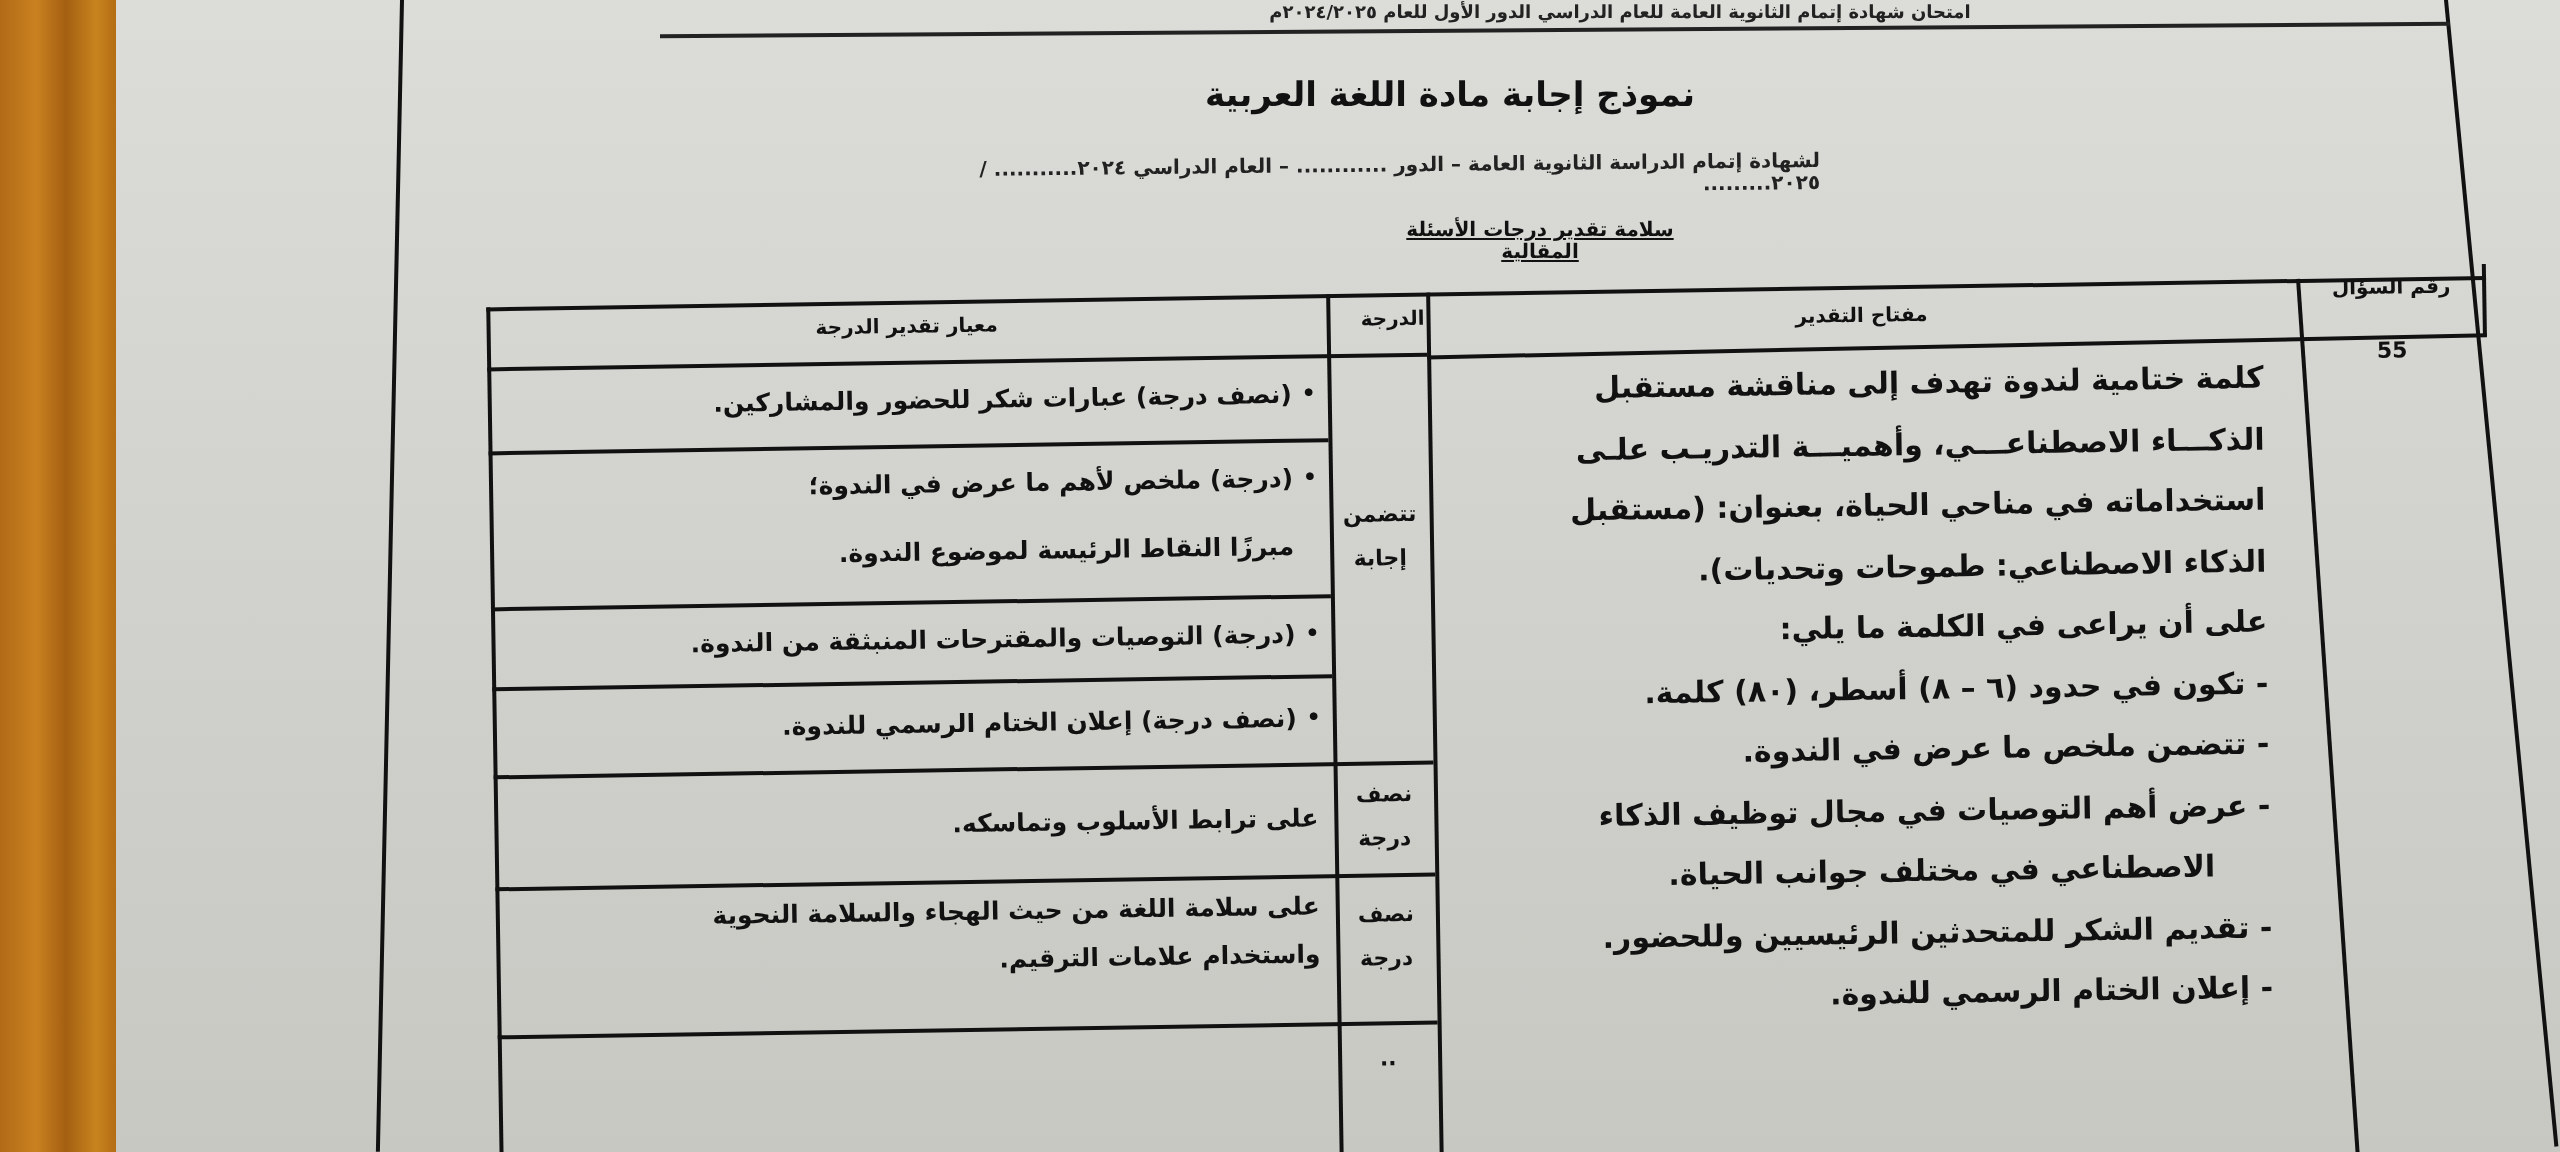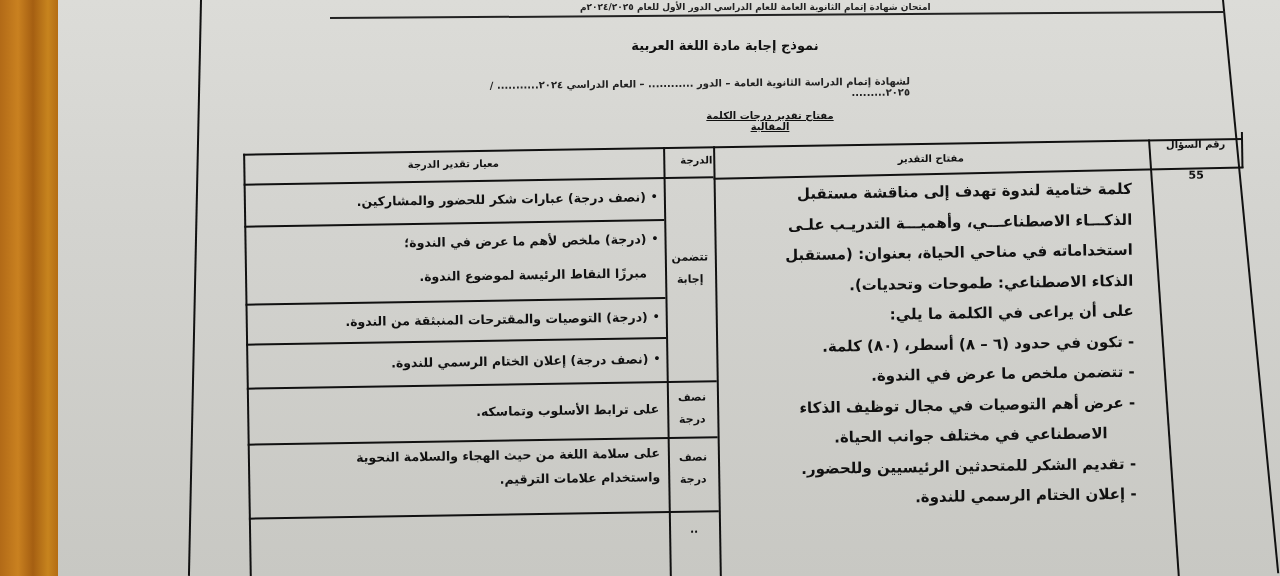--- a/index.html
+++ b/index.html
@@ -27,27 +27,27 @@
     .frame-right {
       position: absolute; left: 1222px; top: 0; width: 2px; height: 576px;
       background: #111; transform: rotate(-5.5deg); transform-origin: top left;
     }
     .top-line {
       position: absolute; left: 330px; top: 14px; width: 895px; height: 2px;
       background: #222; transform: rotate(-0.4deg);
     }
     .header-strip {
       position: absolute; left: 580px; top: 2px; width: 460px; height: 18px;
-      direction: rtl; text-align: left;
+      direction: rtl; text-align: center;
       font-size: 9px; font-weight: bold; color: #222;
     }
     .title {
       position: absolute; left: 560px; top: 38px; width: 330px;
       direction: rtl; text-align: center;
-      font-size: 13px; font-weight: bold; color: #111;
+      font-size: 17px; font-weight: bold; color: #111;
     }
     .subtitle {
       position: absolute; left: 430px; top: 78px; width: 480px;
       direction: rtl; text-align: right;
       font-size: 10px; font-weight: bold; color: #222;
       transform: rotate(-0.6deg);
     }
     .key-title {
       position: absolute; left: 700px; top: 110px; width: 140px;
       direction: rtl; text-align: center;
@@ -80,21 +80,21 @@
 <div class="wood"></div>
 <div class="paper"></div>
 
 <div class="frame-left"></div>
 <div class="frame-right"></div>
 <div class="top-line"></div>
 
 <div class="header-strip">امتحان شهادة إتمام الثانوية العامة للعام الدراسي الدور الأول للعام ٢٠٢٤/٢٠٢٥م</div>
 <div class="title">نموذج إجابة مادة اللغة العربية</div>
 <div class="subtitle">لشهادة إتمام الدراسة الثانوية العامة – الدور ............ – العام الدراسي ٢٠٢٤........... / ٢٠٢٥.........</div>
-<div class="key-title">مفتاح تقدير درجات الكلمة المقالية</div>
+<div class="key-title">سلامة تقدير درجات الأسئلة المقالية</div>
 
 <div class="grid">
 
   <div class="vline" style="left:0;"></div>
   <div class="vline" style="left:420px;"></div>
   <div class="vline" style="left:470px;"></div>
   <div class="vline" style="left:905px; transform:rotate(-3deg); transform-origin:top;"></div>
   <div class="vline" style="left:998px; top:-6px; height:36px;"></div>
 
   <div class="hline" style="left:0; top:0; width:1000px;"></div>

